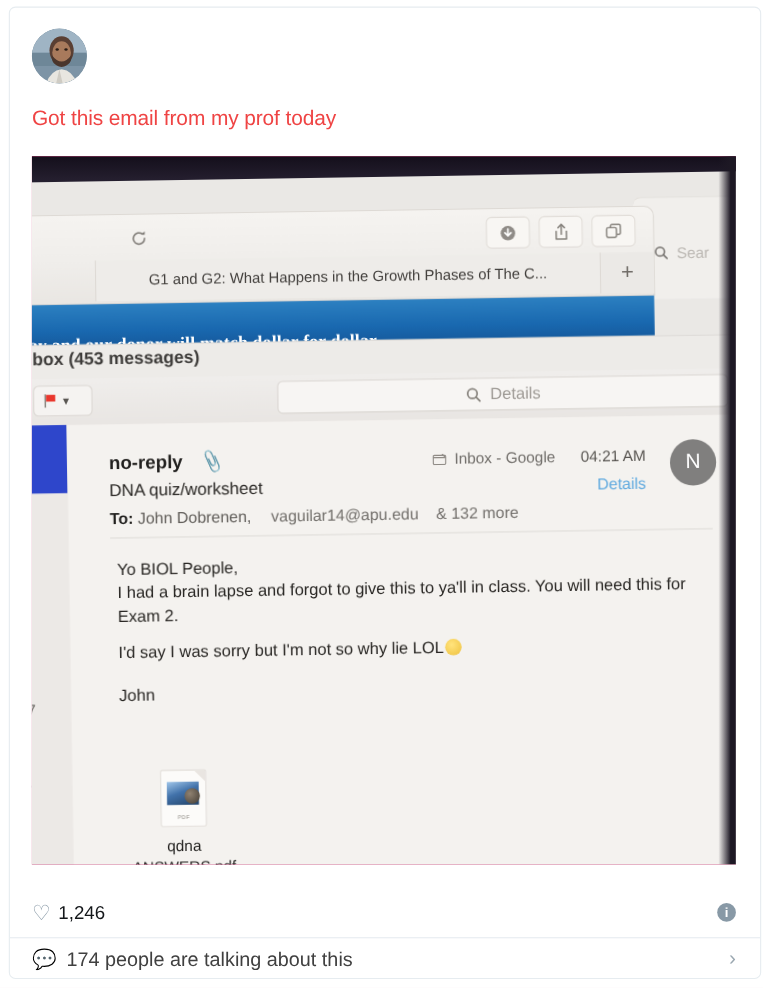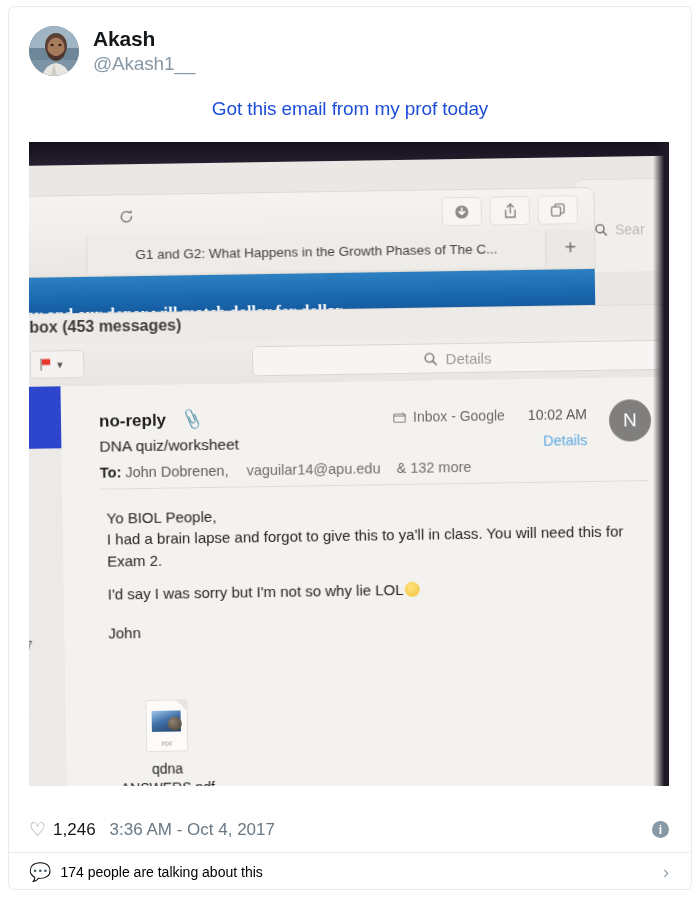--- a/index.html
+++ b/index.html
@@ -58,24 +58,23 @@
   .handle {
     font-size: 19px;
     color: #8899a6;
     margin-top: 2px;
     letter-spacing: -0.2px;
   }
 
   
   .tweet-text {
     font-size: 19px;
-    color: #1d4ed8;
+    color: #ef4444;
     padding: 22px 20px 0 20px;
     letter-spacing: -0.1px;
-    text-align: center;
   }
 
   
   .photo-wrap {
     position: relative;
     margin: 22px 12px 0 20px;
     width: 640px;
     height: 644px;
     overflow: hidden;
     background: #be185d;
@@ -466,21 +465,21 @@
     position: absolute;
     left: 0; right: 0;
     top: 846px;
     height: 38px;
     display: flex;
     align-items: center;
     padding: 0 22px 0 20px;
     box-sizing: border-box;
   }
   .bubble { color: #1b95e0; font-size: 18px; margin-right: 9px; }
-  .talk-text { font-size: 14px; color: #000000; }
+  .talk-text { font-size: 18px; color: #404040; }
   .chevron-right { margin-left: auto; color: #9aa7b0; font-size: 19px; }
 </style>
 </head>
 <body>
 
 <div id="root">
   <div class="tweet-card">
 
     <div class="tw-header">
       <div class="avatar">
@@ -497,24 +496,20 @@
             <ellipse cx="27" cy="20" rx="11" ry="13" fill="#5a3f33"></ellipse>
             <ellipse cx="27" cy="22" rx="8.5" ry="10.5" fill="#a87a5c"></ellipse>
             <path d="M18 24 q9 12 18 0 q1 9 -9 11 q-10 -2 -9 -11 z" fill="#4a352c"></path>
             <ellipse cx="23" cy="19" rx="1.5" ry="1.2" fill="#2b1d16"></ellipse>
             <ellipse cx="31" cy="19" rx="1.5" ry="1.2" fill="#2b1d16"></ellipse>
             <path d="M13 50 q4 -12 14 -13 q10 1 14 13 z" fill="#e8e6e0"></path>
             <path d="M25 37 l-3 13 h6 z" fill="#cfccc4"></path>
           </g>
         </svg>
       </div>
-      <div class="names">
-        <div class="display-name">Akash</div>
-        <div class="handle">@Akash1__</div>
-      </div>
     </div>
 
     <div class="tweet-text">Got this email from my prof today</div>
 
     <div class="photo-wrap">
       <div class="photo-dark-top"></div>
       <div class="photo-dark-right"></div>
 
       <div class="screen">
 
@@ -627,21 +622,21 @@
               </div>
 
               <div class="mh-right">
                 <div class="mh-mailbox">
                   <svg width="13" height="11" viewBox="0 0 14 12" aria-hidden="true">
                     <rect x="0.8" y="2.2" width="12.4" height="9" rx="1.2" fill="none" stroke="#8a8680" stroke-width="1.2"></rect>
                     <path d="M0.8 4.4 L13.2 4.4" stroke="#8a8680" stroke-width="1.2"></path>
                     <path d="M9.6 0.9 L13.2 4.2" stroke="#8a8680" stroke-width="1.2"></path>
                   </svg>
                   <span>Inbox - Google</span>
-                  <span class="mh-time">10:02 AM</span>
+                  <span class="mh-time">04:21 AM</span>
                 </div>
                 <div class="mh-details">Details</div>
               </div>
               <div class="n-avatar">N</div>
             </div>
             <div class="msg-divider"></div>
 
             <div class="msg-body">
               <div>Yo BIOL People,</div>
               <div class="mb-para">I had a brain lapse and forgot to give this to ya'll in class. You will need this for Exam 2.</div>
@@ -663,21 +658,20 @@
           <div class="attach-name">qdna
 ANSWERS.pdf</div>
         </div>
 
       </div>
     </div>
 
     <div class="tw-stats">
       <span class="heart">♡</span>
       <span class="likes">1,246</span>
-      <span class="ts">3:36 AM - Oct 4, 2017</span>
       <span class="info-dot">i</span>
     </div>
 
     <div class="tw-talk">
       <span class="bubble">💬</span>
       <span class="talk-text">174 people are talking about this</span>
       <span class="chevron-right">›</span>
     </div>
 
   </div>

